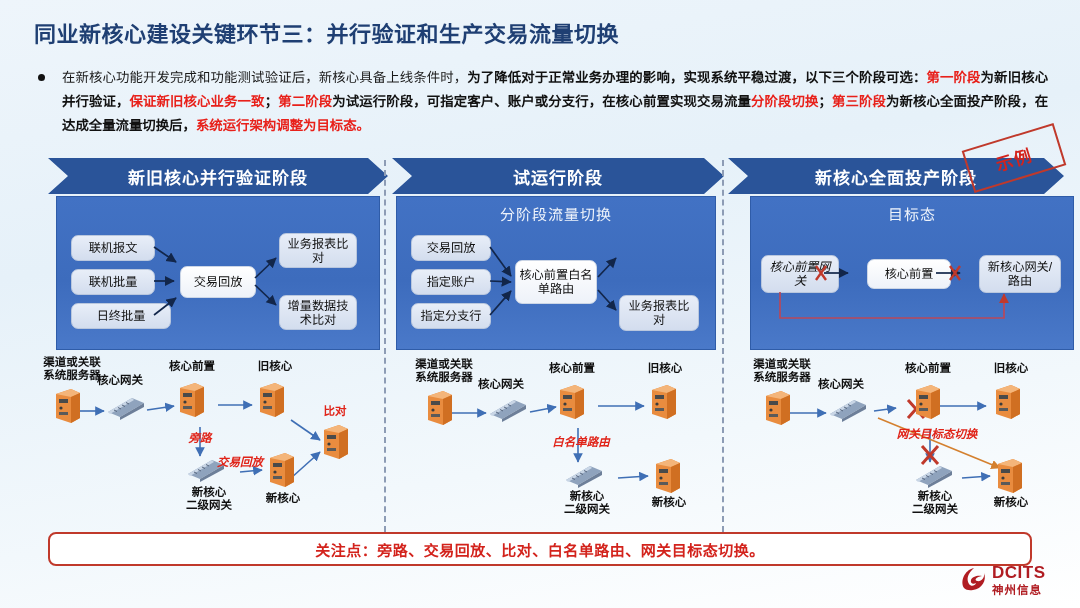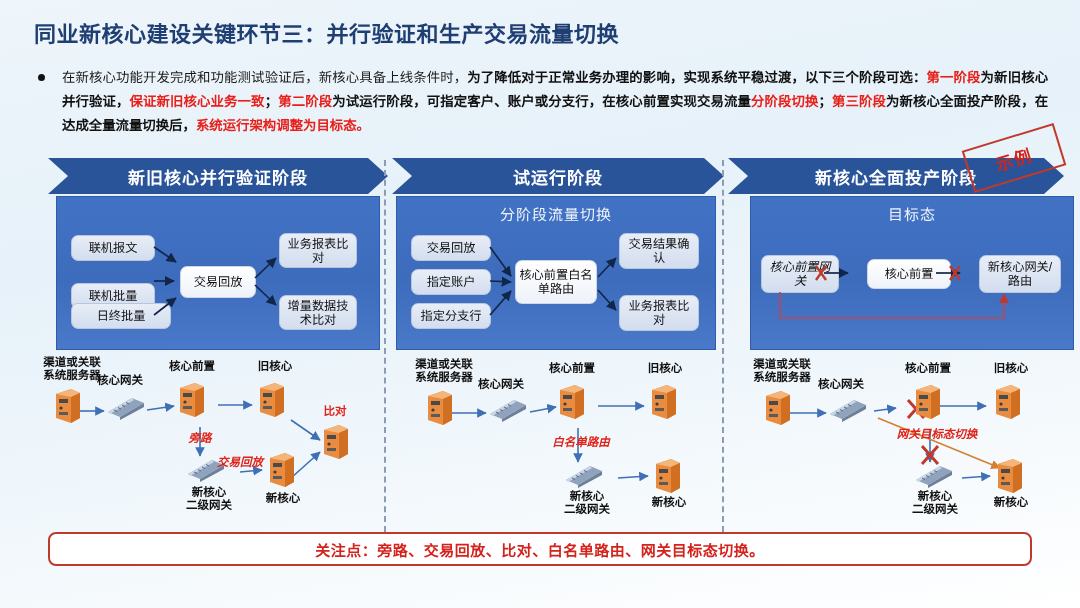--- a/index.html
+++ b/index.html
@@ -139,34 +139,33 @@
   <div class="chev c2">试运行阶段</div>
   <div class="chev c3">新核心全面投产阶段</div>
 
   <div class="stamp">示例</div>
 
   <div class="vdash d1"></div>
   <div class="vdash d2"></div>
 
   <div class="bluepanel p1">
     <div class="nbox" style="left:14px;top:38px;width:84px;height:26px;">联机报文</div>
-    <div class="nbox" style="left:14px;top:72px;width:84px;height:26px;margin-top:14px;">联机批量</div>
+    <div class="nbox" style="left:14px;top:72px;width:84px;height:26px;">联机批量</div>
     <div class="nbox" style="left:14px;top:106px;width:100px;height:26px;">日终批量</div>
     <div class="nbox white" style="left:123px;top:69px;width:76px;height:32px;">交易回放</div>
     <div class="nbox" style="left:222px;top:36px;width:78px;height:35px;">业务报表比对</div>
     <div class="nbox" style="left:222px;top:98px;width:78px;height:35px;">增量数据技术比对</div>
   </div>
 
   <div class="bluepanel p2">
     <div class="panel-head">分阶段流量切换</div>
     <div class="nbox" style="left:14px;top:38px;width:80px;height:26px;">交易回放</div>
     <div class="nbox" style="left:14px;top:72px;width:80px;height:26px;">指定账户</div>
     <div class="nbox" style="left:14px;top:106px;width:80px;height:26px;">指定分支行</div>
     <div class="nbox white" style="left:118px;top:63px;width:82px;height:44px;">核心前置白名单路由</div>
-    <div class="nbox" style="left:222px;top:36px;width:80px;height:36px;">交易结果确认</div>
     <div class="nbox" style="left:222px;top:98px;width:80px;height:36px;">业务报表比对</div>
   </div>
 
   <div class="bluepanel p3">
     <div class="panel-head">目标态</div>
     <div class="nbox" style="left:10px;top:58px;width:78px;height:38px;font-style:italic;">核心前置网关</div>
     <div class="nbox white" style="left:116px;top:62px;width:84px;height:30px;">核心前置</div>
     <div class="nbox" style="left:228px;top:58px;width:82px;height:38px;">新核心网关/路由</div>
   </div>
 
@@ -489,14 +488,23 @@
         <polygon points="19,9 28,5 28,30 19,35" fill="#d06f22"></polygon>
         <rect x="7" y="11" width="9" height="4" fill="#4a4a4a"></rect>
         <circle cx="9" cy="20" r="1.6" fill="#3b3b3b"></circle>
         <rect x="7" y="24" width="9" height="3" fill="#5a5a5a"></rect>
       </svg>
   </div>
   <div class="cap" style="left:976px;top:496px;width:70px;">新核心</div>
 
   <div class="redbanner">关注点：旁路、交易回放、比对、白名单路由、网关目标态切换。</div>
 
+  <div class="logo">
+    <div class="mark">
+      <svg width="30" height="30" viewBox="0 0 30 30">
+        <path d="M6,24 C2,18 6,6 16,4 C10,9 8,15 11,20 C13,23 17,22 18,19 C15,21 12,19 13,16 C14,13 19,11 24,12 C18,13 16,16 19,17 C23,18 27,14 26,9 C29,16 24,25 15,26 C11,26.5 8,26 6,24 Z" fill="#b01c22"></path>
+      </svg>
+    </div>
+    <div class="dcits">DCITS</div>
+    <div class="cn">神州信息</div>
+  </div>
 
 </div>
 
 </body></html>

